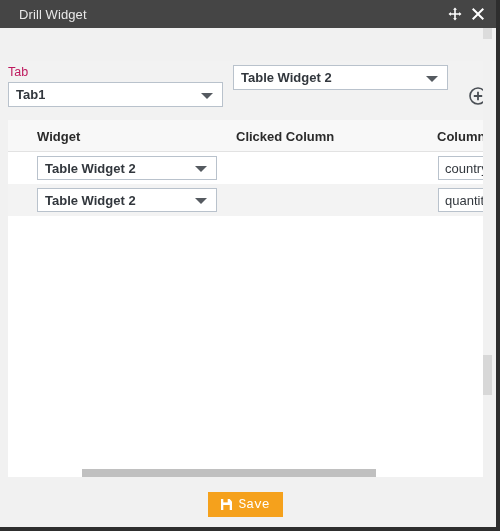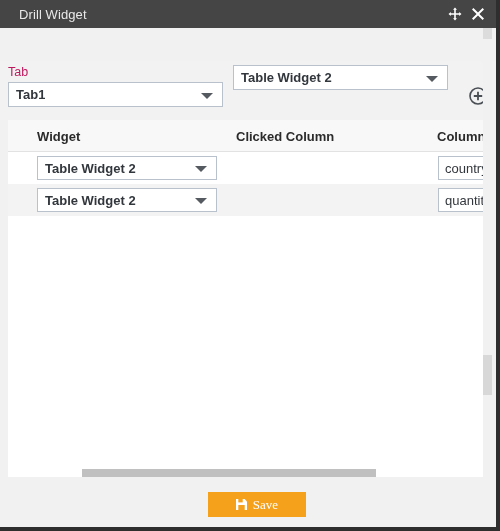--- a/index.html
+++ b/index.html
@@ -249,26 +249,26 @@
     left: 0;
     top: 477px;
     width: 496px;
     height: 50px;
     background: #f1f1f1;
   }
   .save-btn {
     position: absolute;
     left: 208px;
     top: 492px;
-    width: 98px;
+    width: 75px;
     height: 25px;
     background: #f5a11c;
     border: 0;
     color: #ffffff;
-    font-family: Liberation Serif, serif;
+    font-family: Liberation Mono, monospace;
     font-size: 13px;
     display: flex;
     align-items: center;
     justify-content: center;
     gap: 6px;
     cursor: pointer;
     padding: 0;
   }
   .save-icon { width: 11px; height: 11px; display: block; }
   .save-icon svg { display: block; }

